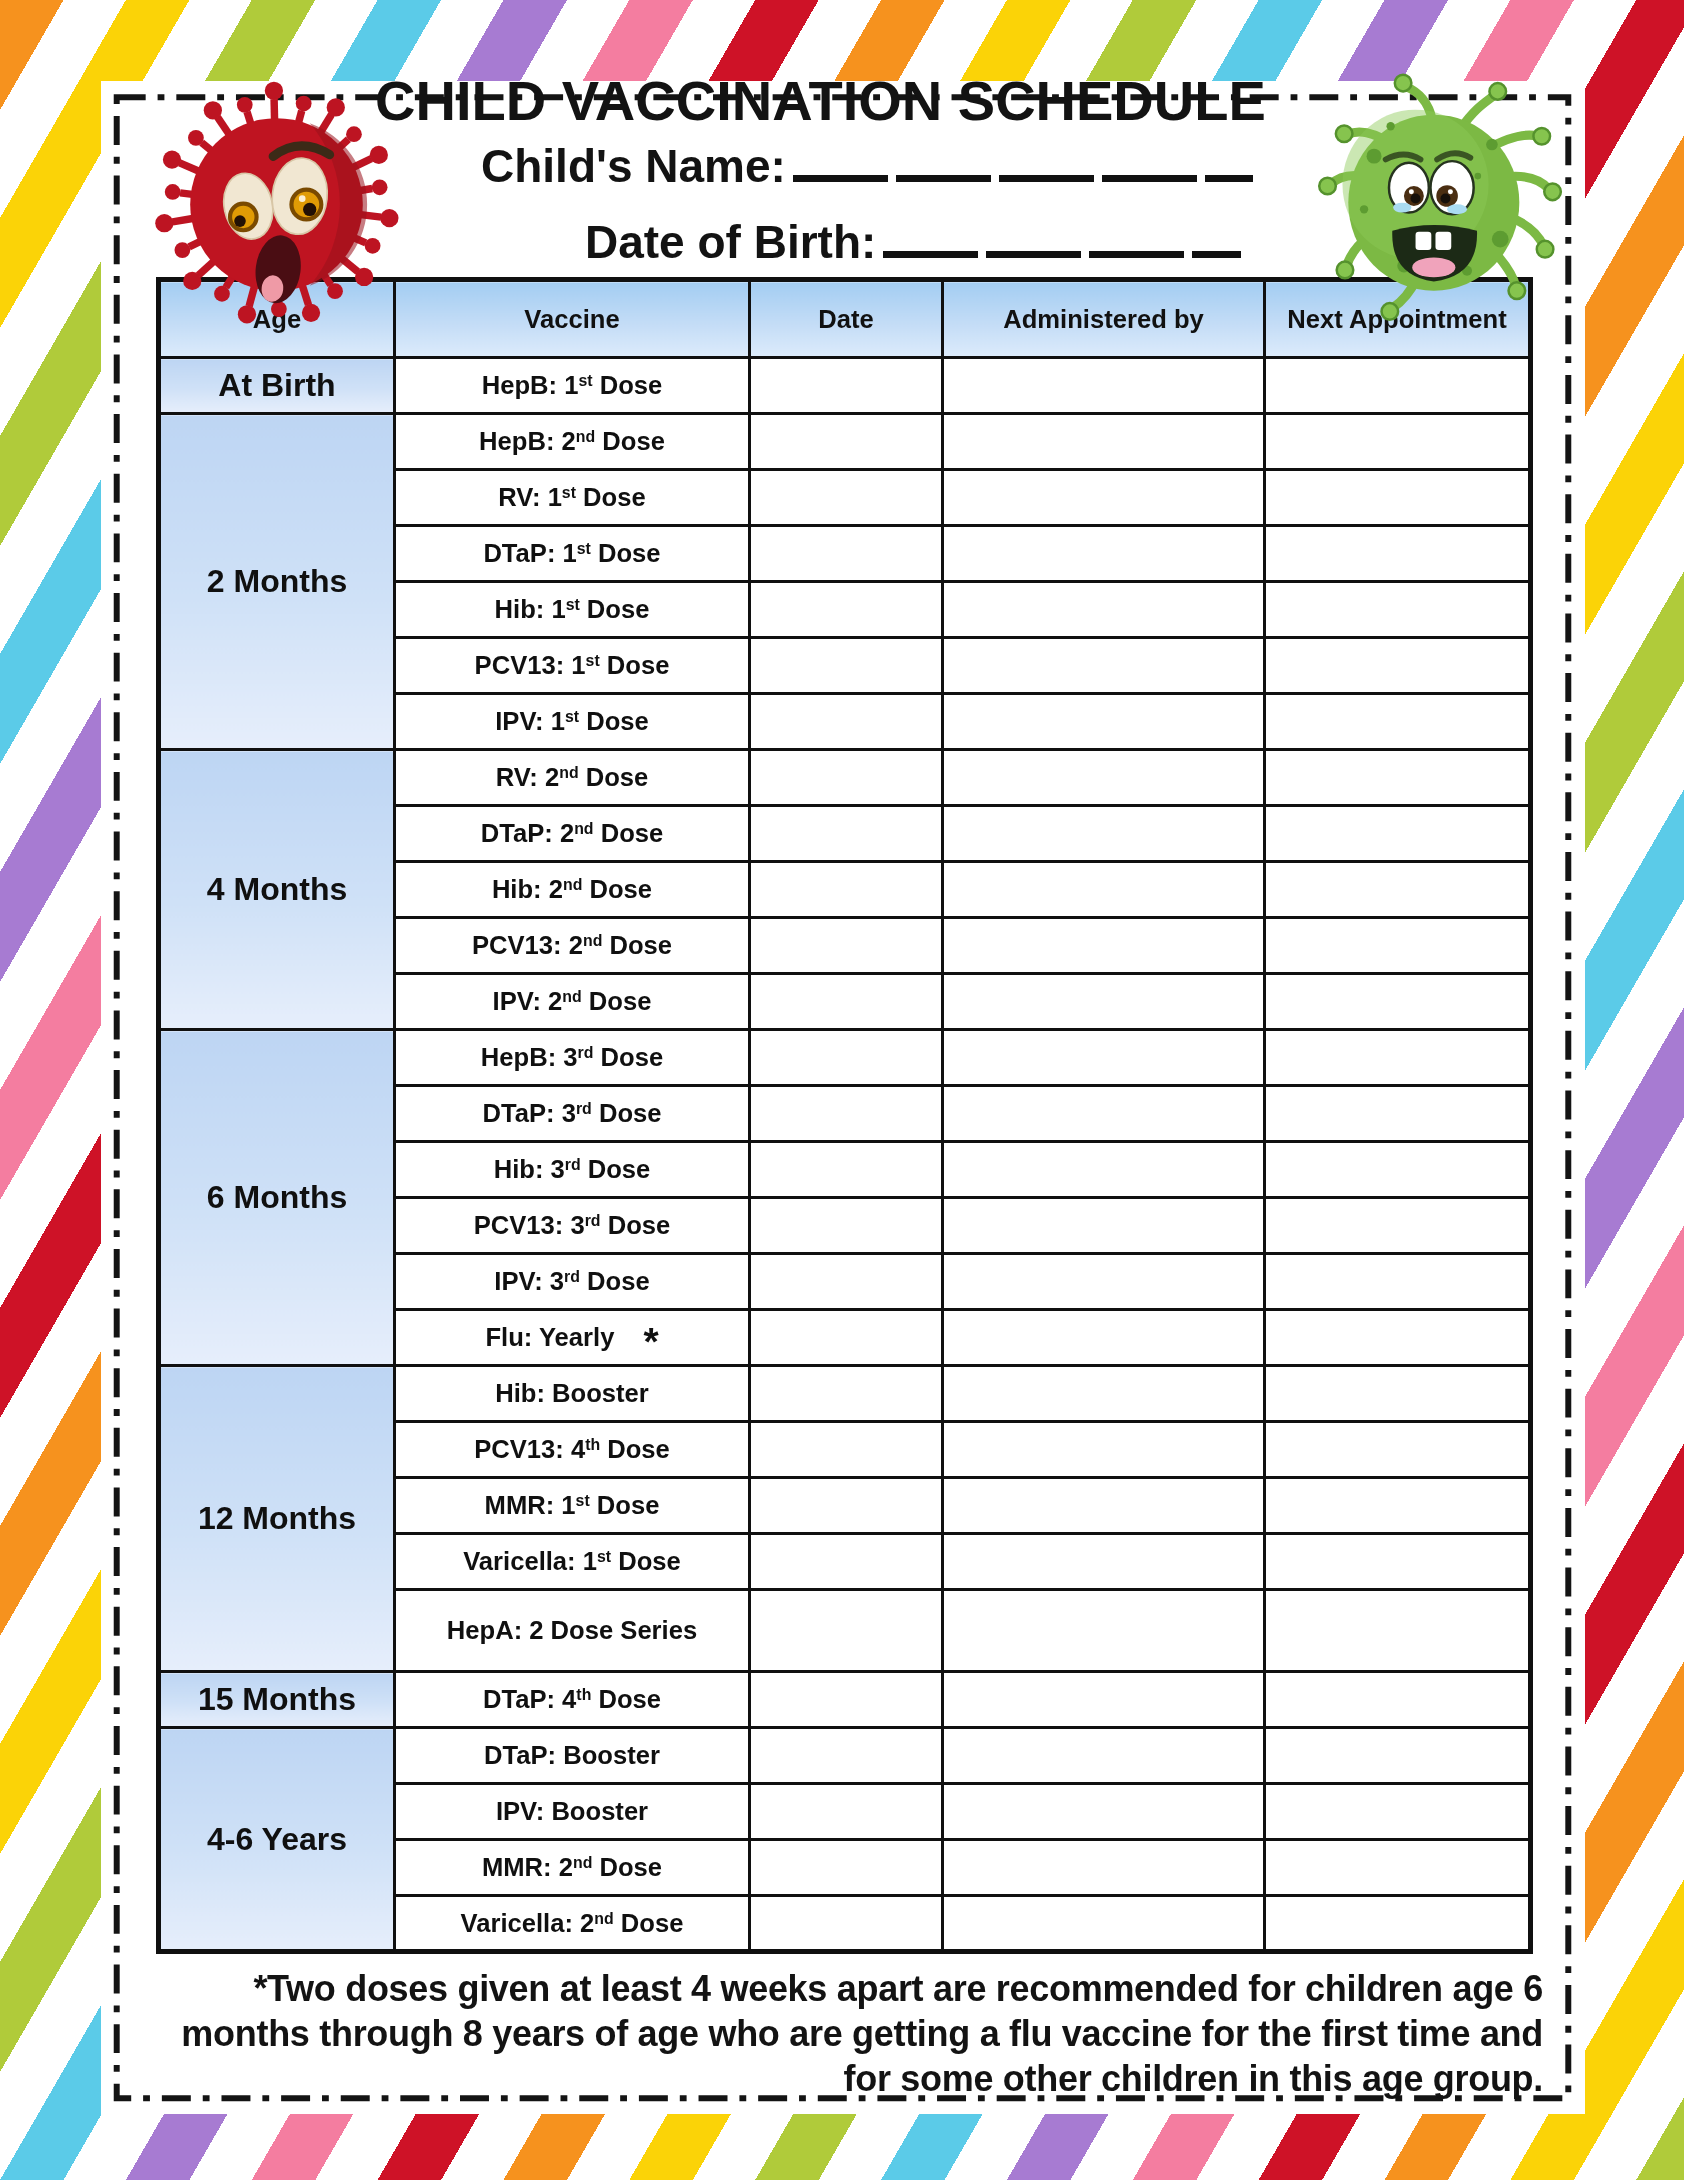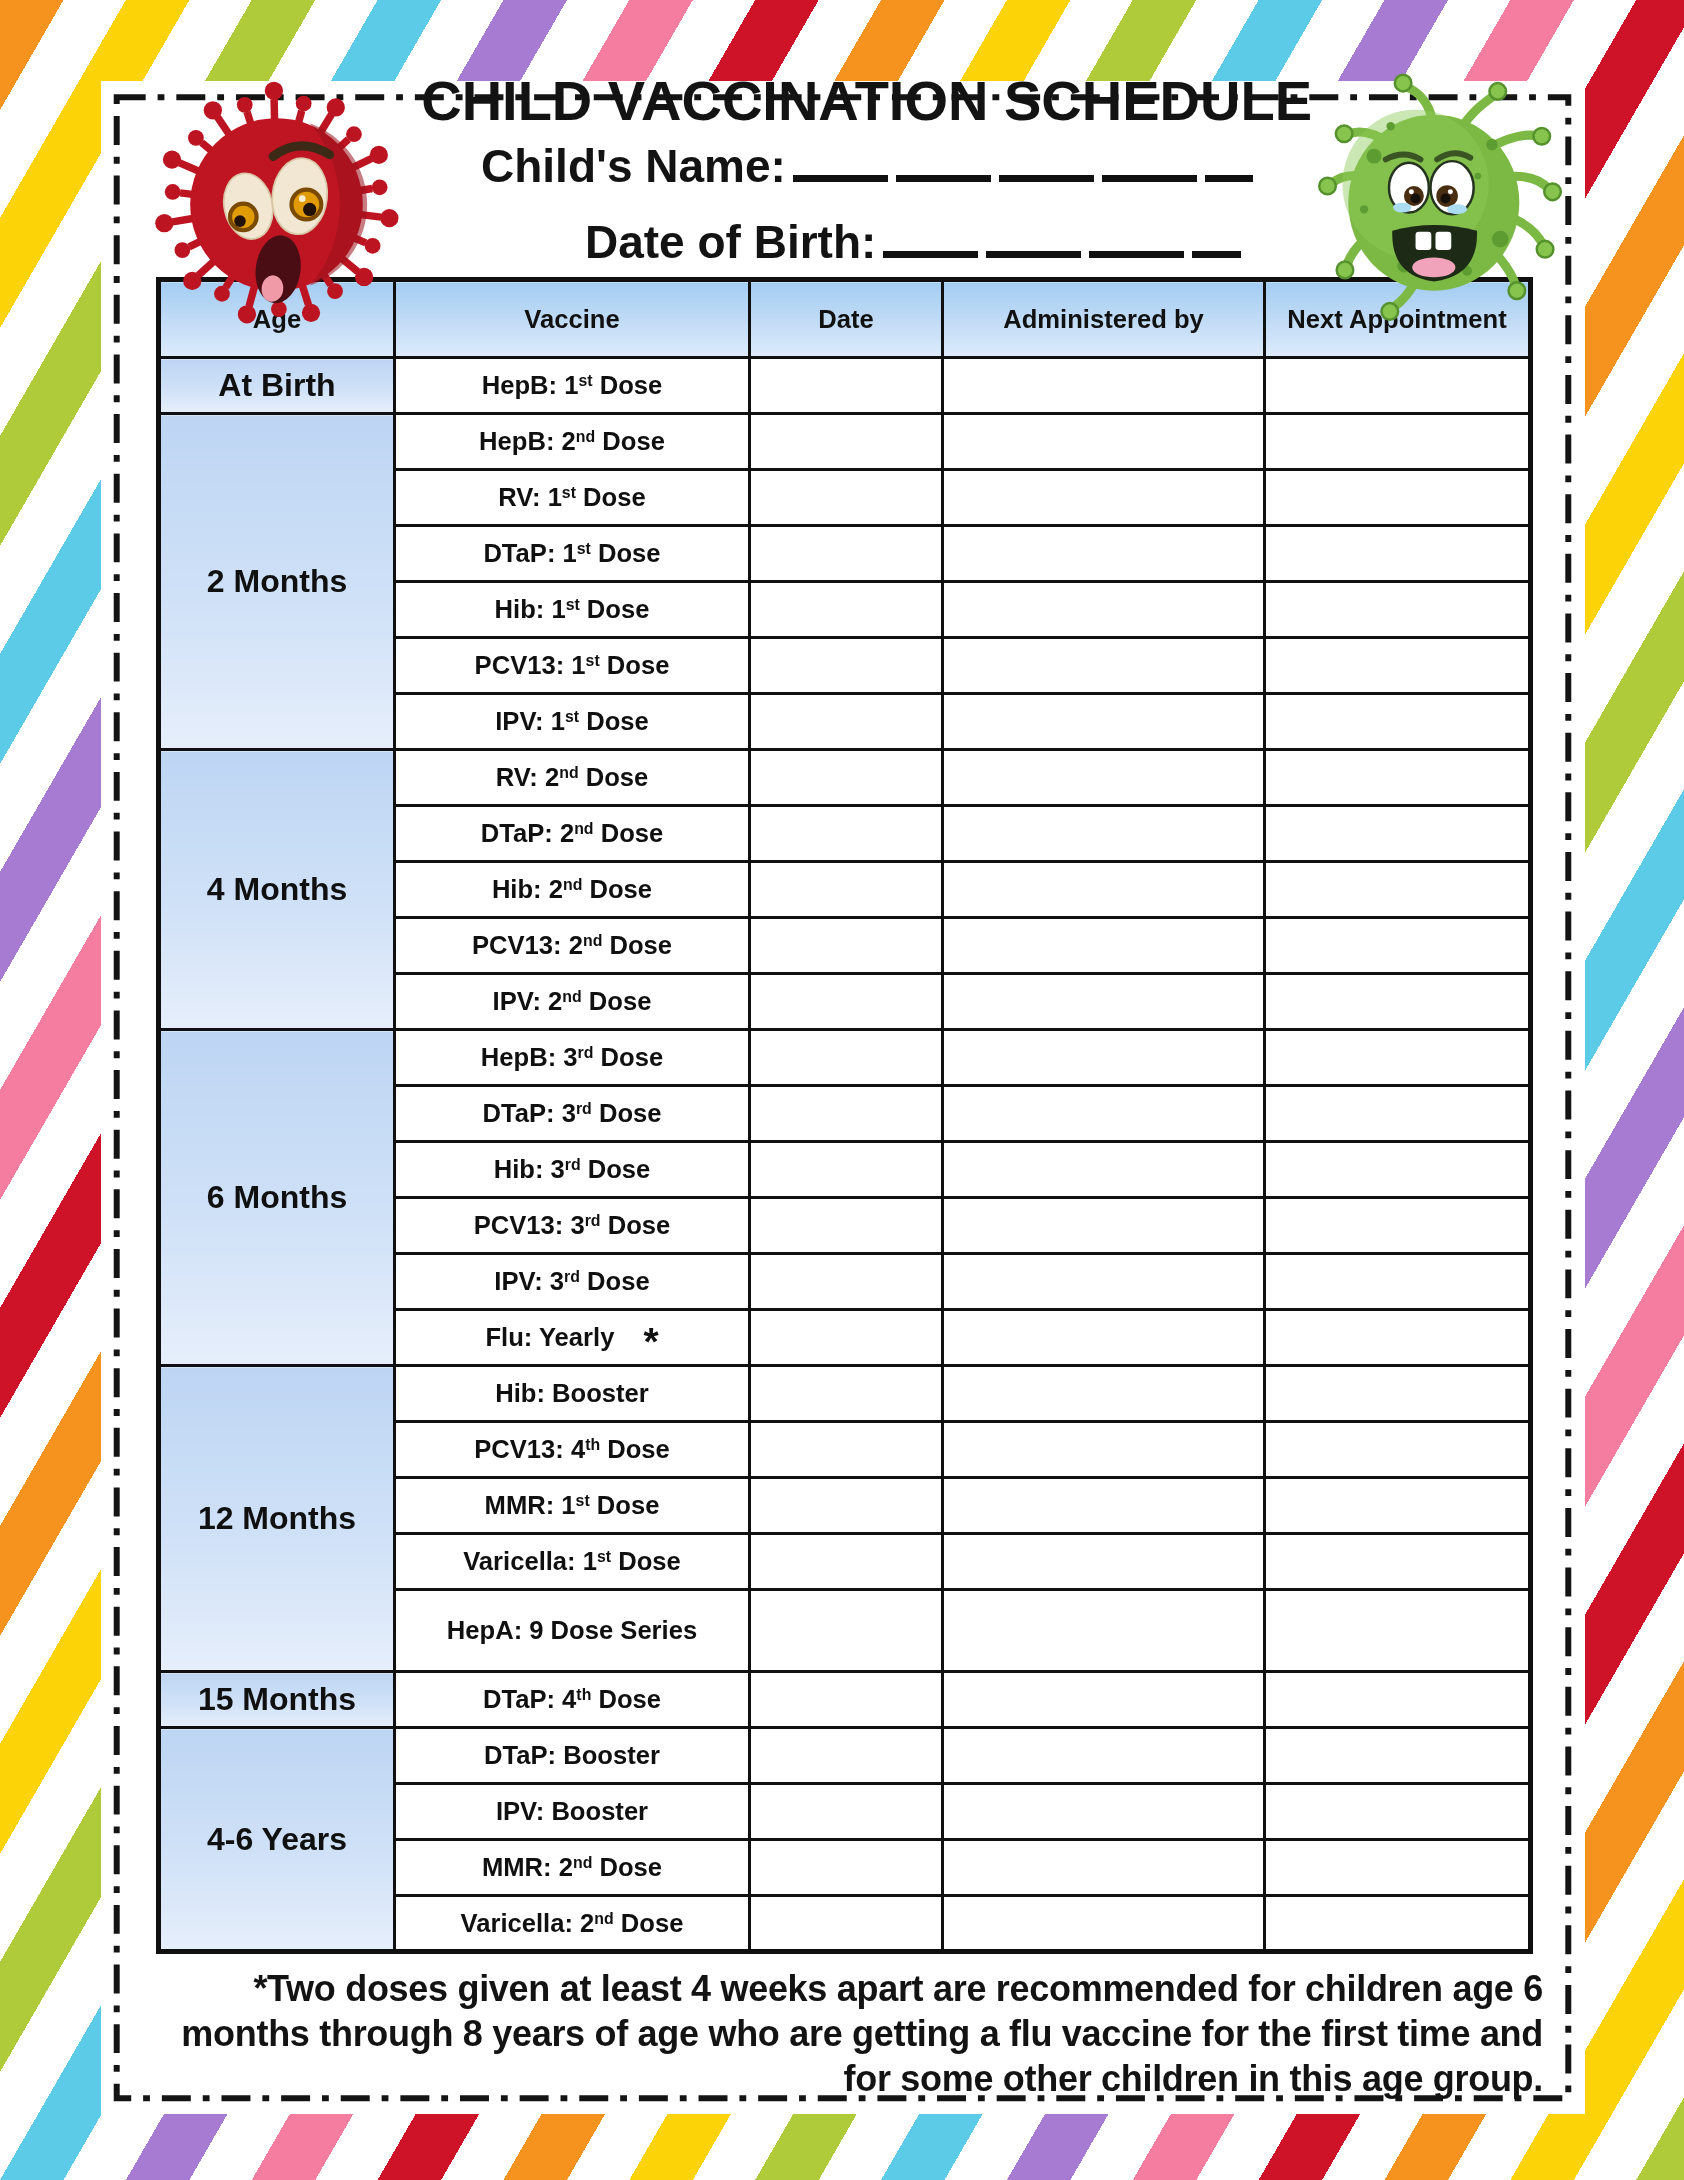--- a/index.html
+++ b/index.html
@@ -10,21 +10,21 @@
   }
   .panel{
     position:absolute;left:101px;top:81px;width:1484px;height:2033px;
     background:#ffffff;z-index:1;
   }
   .dash-border{position:absolute;left:0;top:0;z-index:2;pointer-events:none;}
 
   
   .title{
     position:absolute;left:375px;top:68px;width:937px;z-index:3;
-    text-align:right;font-size:56px;font-weight:800;letter-spacing:0px;
+    text-align:left;font-size:56px;font-weight:800;letter-spacing:0px;
     color:#131313;white-space:nowrap;
   }
   .fill-row{
     position:absolute;z-index:3;white-space:nowrap;
     font-size:46px;font-weight:800;color:#131313;
   }
   .fill-row .blank-line{
     display:inline-block;height:6.8px;margin-left:6.8px;
     background:repeating-linear-gradient(90deg,#111 0 95px,rgba(0,0,0,0) 95px 103px);
     vertical-align:0px;
@@ -371,21 +371,21 @@
         <td class="blank-cell"></td>
         <td class="blank-cell"></td>
       </tr>
       <tr>
         <td class="vaccine-cell">Varicella: 1<sup>st</sup> Dose</td>
         <td class="blank-cell"></td>
         <td class="blank-cell"></td>
         <td class="blank-cell"></td>
       </tr>
       <tr class="tall">
-        <td class="vaccine-cell">HepA: 9 Dose Series</td>
+        <td class="vaccine-cell">HepA: 2 Dose Series</td>
         <td class="blank-cell"></td>
         <td class="blank-cell"></td>
         <td class="blank-cell"></td>
       </tr>
       <tr>
         <td class="age-cell" rowspan="1">15 Months</td>
         <td class="vaccine-cell">DTaP: 4<sup>th</sup> Dose</td>
         <td class="blank-cell"></td>
         <td class="blank-cell"></td>
         <td class="blank-cell"></td>

